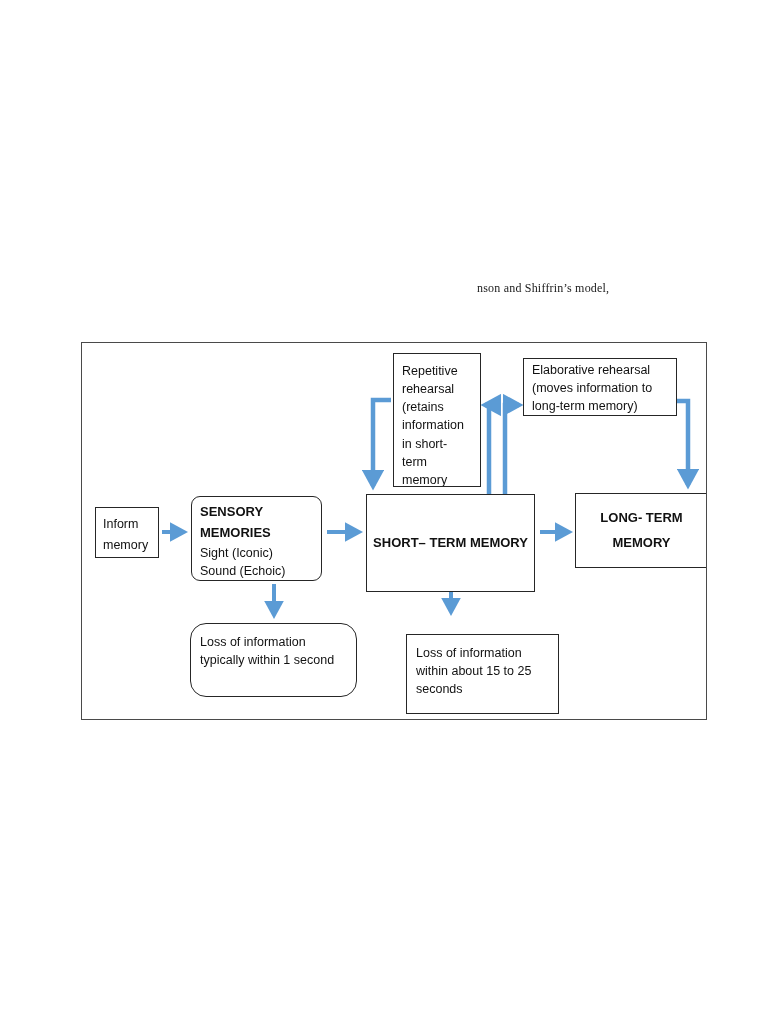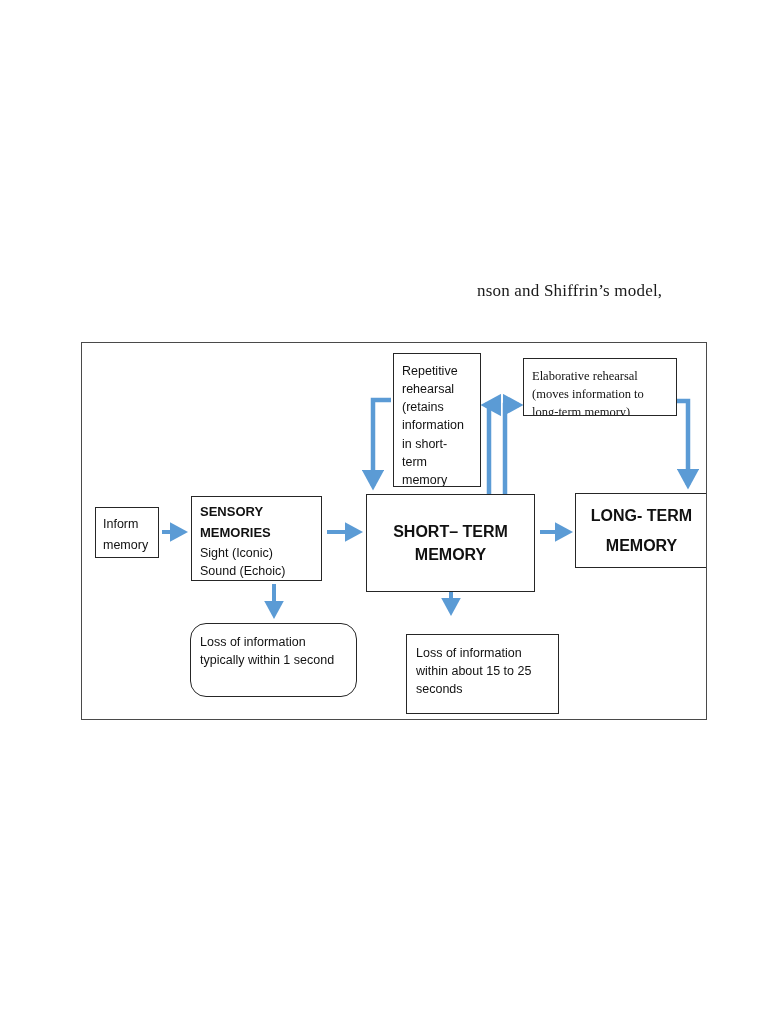--- a/index.html
+++ b/index.html
@@ -14,21 +14,21 @@
     position: relative;
     overflow: hidden;
   }
 
   
   #doc-header {
     position: absolute;
     left: 477px;
     top: 281px;
     font-family: "Liberation Serif", serif;
-    font-size: 17px;
+    font-size: 12px;
     color: #1a1a1a;
     white-space: nowrap;
     letter-spacing: .2px;
   }
 
   
   #diagram-frame {
     position: absolute;
     left: 81px;
     top: 342px;
@@ -54,37 +54,37 @@
     font-weight: bold;
     font-size: 13px;
     line-height: 1.65;
   }
   .node.center {
     display: flex;
     align-items: center;
     justify-content: center;
     text-align: center;
     font-weight: bold;
-    font-size: 16px;
+    font-size: 13px;
     padding: 0 6px;
   }
   .node.center.two-line {
     display: flex;
     flex-direction: column;
     justify-content: center;
     line-height: 1.85;
   }
 
   
   #node-information      { left: 13px;  top: 164px; width: 64px;  height: 51px; line-height: 1.7; padding: 6px 7px;}
-  #node-sensory          { left: 109px; top: 153px; width: 131px; height: 85px; padding: 4px 8px;}
+  #node-sensory          { left: 109px; top: 153px; width: 131px; height: 85px; padding: 4px 8px; border-radius: 9px;}
   #node-shortterm        { left: 284px; top: 151px; width: 169px; height: 98px; }
   #node-longterm         { left: 493px; top: 150px; width: 133px; height: 75px; }
   #node-repetitive       { left: 311px; top: 10px;  width: 88px;  height: 134px; padding: 8px 8px;}
-  #node-elaborative      { left: 441px; top: 15px;  width: 154px; height: 58px; padding: 8px 8px; font-family: Liberation Serif, serif;}
+  #node-elaborative      { left: 441px; top: 15px;  width: 154px; height: 58px; padding: 2px 8px;}
   #node-loss-sensory     { left: 108px; top: 280px; width: 167px; height: 74px; padding: 9px 9px; border-radius: 16px;}
   #node-loss-stm         { left: 324px; top: 275px; width: 153px; height: 80px; padding: 9px 9px; margin-top: 16px;}
 
   
   .conn {
     position: absolute;
     pointer-events: none;
   }
   .conn svg { display: block; overflow: visible; }
 

